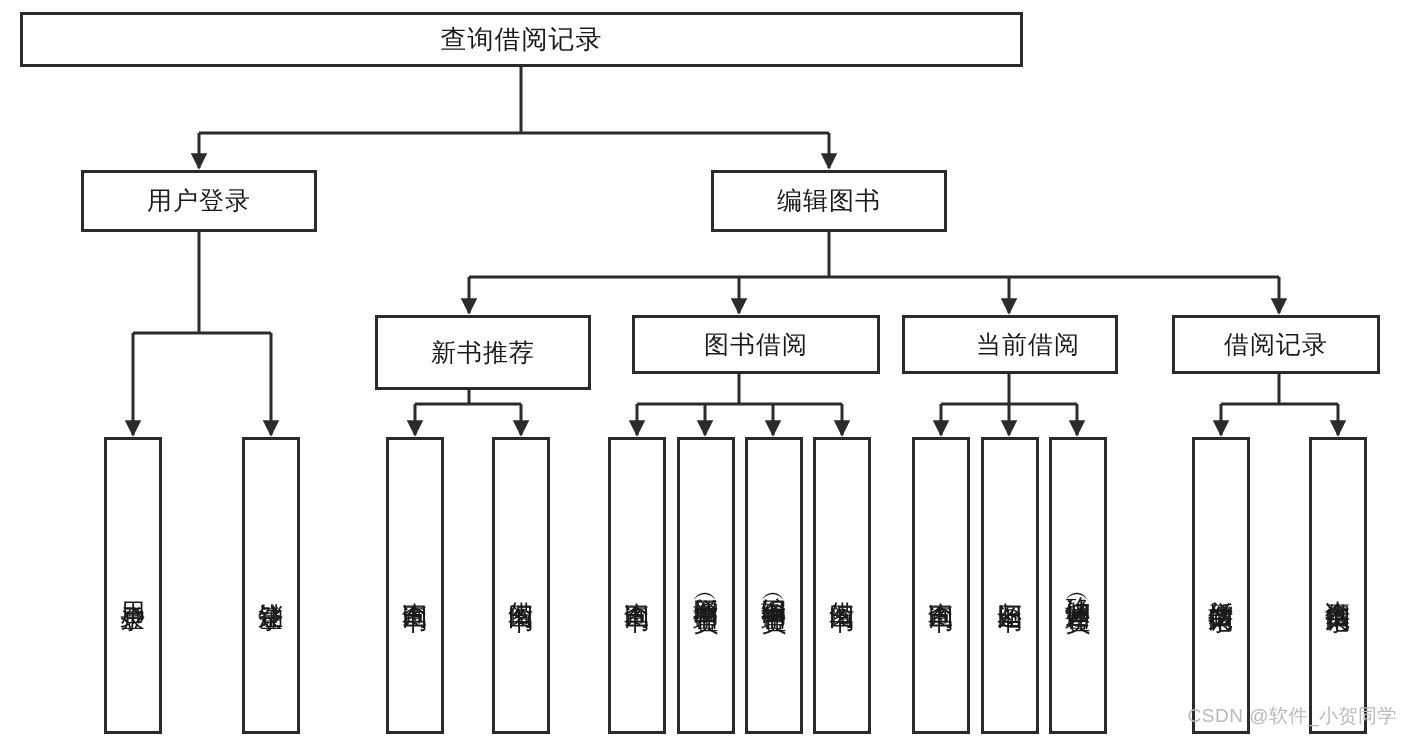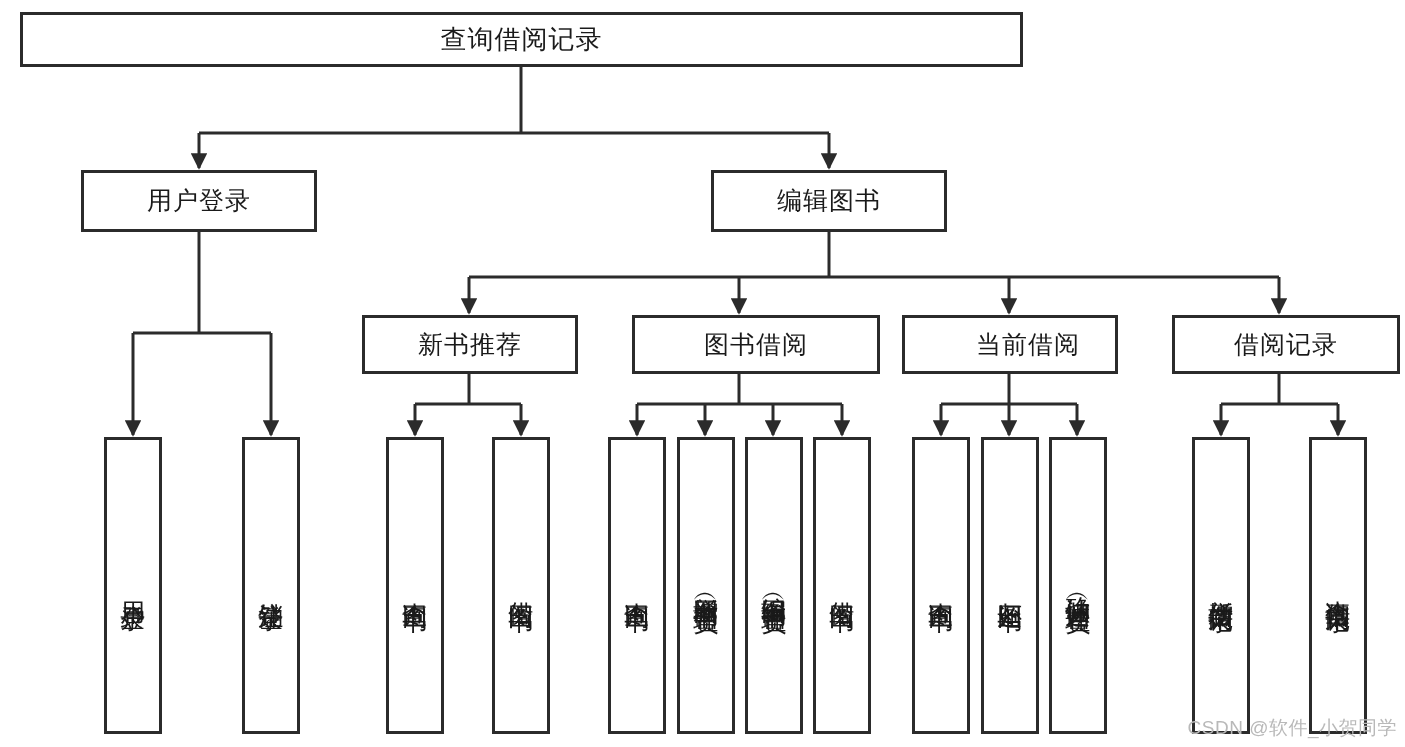--- a/index.html
+++ b/index.html
@@ -52,21 +52,21 @@
     position: absolute;
     left: 0;
     top: 0;
     width: 1405px;
     height: 747px;
     pointer-events: none;
   }
   .watermark {
     position: absolute;
     right: 8px;
-    bottom: 6px;
+    bottom: 18px;
     font-size: 19px;
     color: #b9b9b9;
     letter-spacing: 0.5px;
     white-space: nowrap;
   }
 </style>
 </head>
 <body>
 
 <div id="canvas">
@@ -128,30 +128,30 @@
     <span>查询借阅记录</span>
   </div>
 
   <div class="node horiz" style="left:81px; top:170px; width:236px; height:62px;">
     <span>用户登录</span>
   </div>
   <div class="node horiz" style="left:711px; top:170px; width:236px; height:62px;">
     <span>编辑图书</span>
   </div>
 
-  <div class="node horiz" style="left:362px; top:315px; width:216px; height:59px;">
+  <div class="node horiz" style="left:375px; top:315px; width:216px; height:75px;">
     <span>新书推荐</span>
   </div>
   <div class="node horiz" style="left:632px; top:315px; width:248px; height:59px;">
     <span>图书借阅</span>
   </div>
   <div class="node horiz" style="left:902px; top:315px; width:216px; height:59px;padding-left:36px;">
     <span>当前借阅</span>
   </div>
-  <div class="node horiz" style="left:1172px; top:315px; width:228px; height:59px;">
+  <div class="node horiz" style="left:1172px; top:315px; width:208px; height:59px;">
     <span>借阅记录</span>
   </div>
 
   <div class="node vert" style="left:104px; top:437px; width:58px; height:297px;">
     <span class="vtext">用户登录</span>
   </div>
   <div class="node vert" style="left:242px; top:437px; width:58px; height:297px;">
     <span class="vtext">注销登录</span>
   </div>
 

